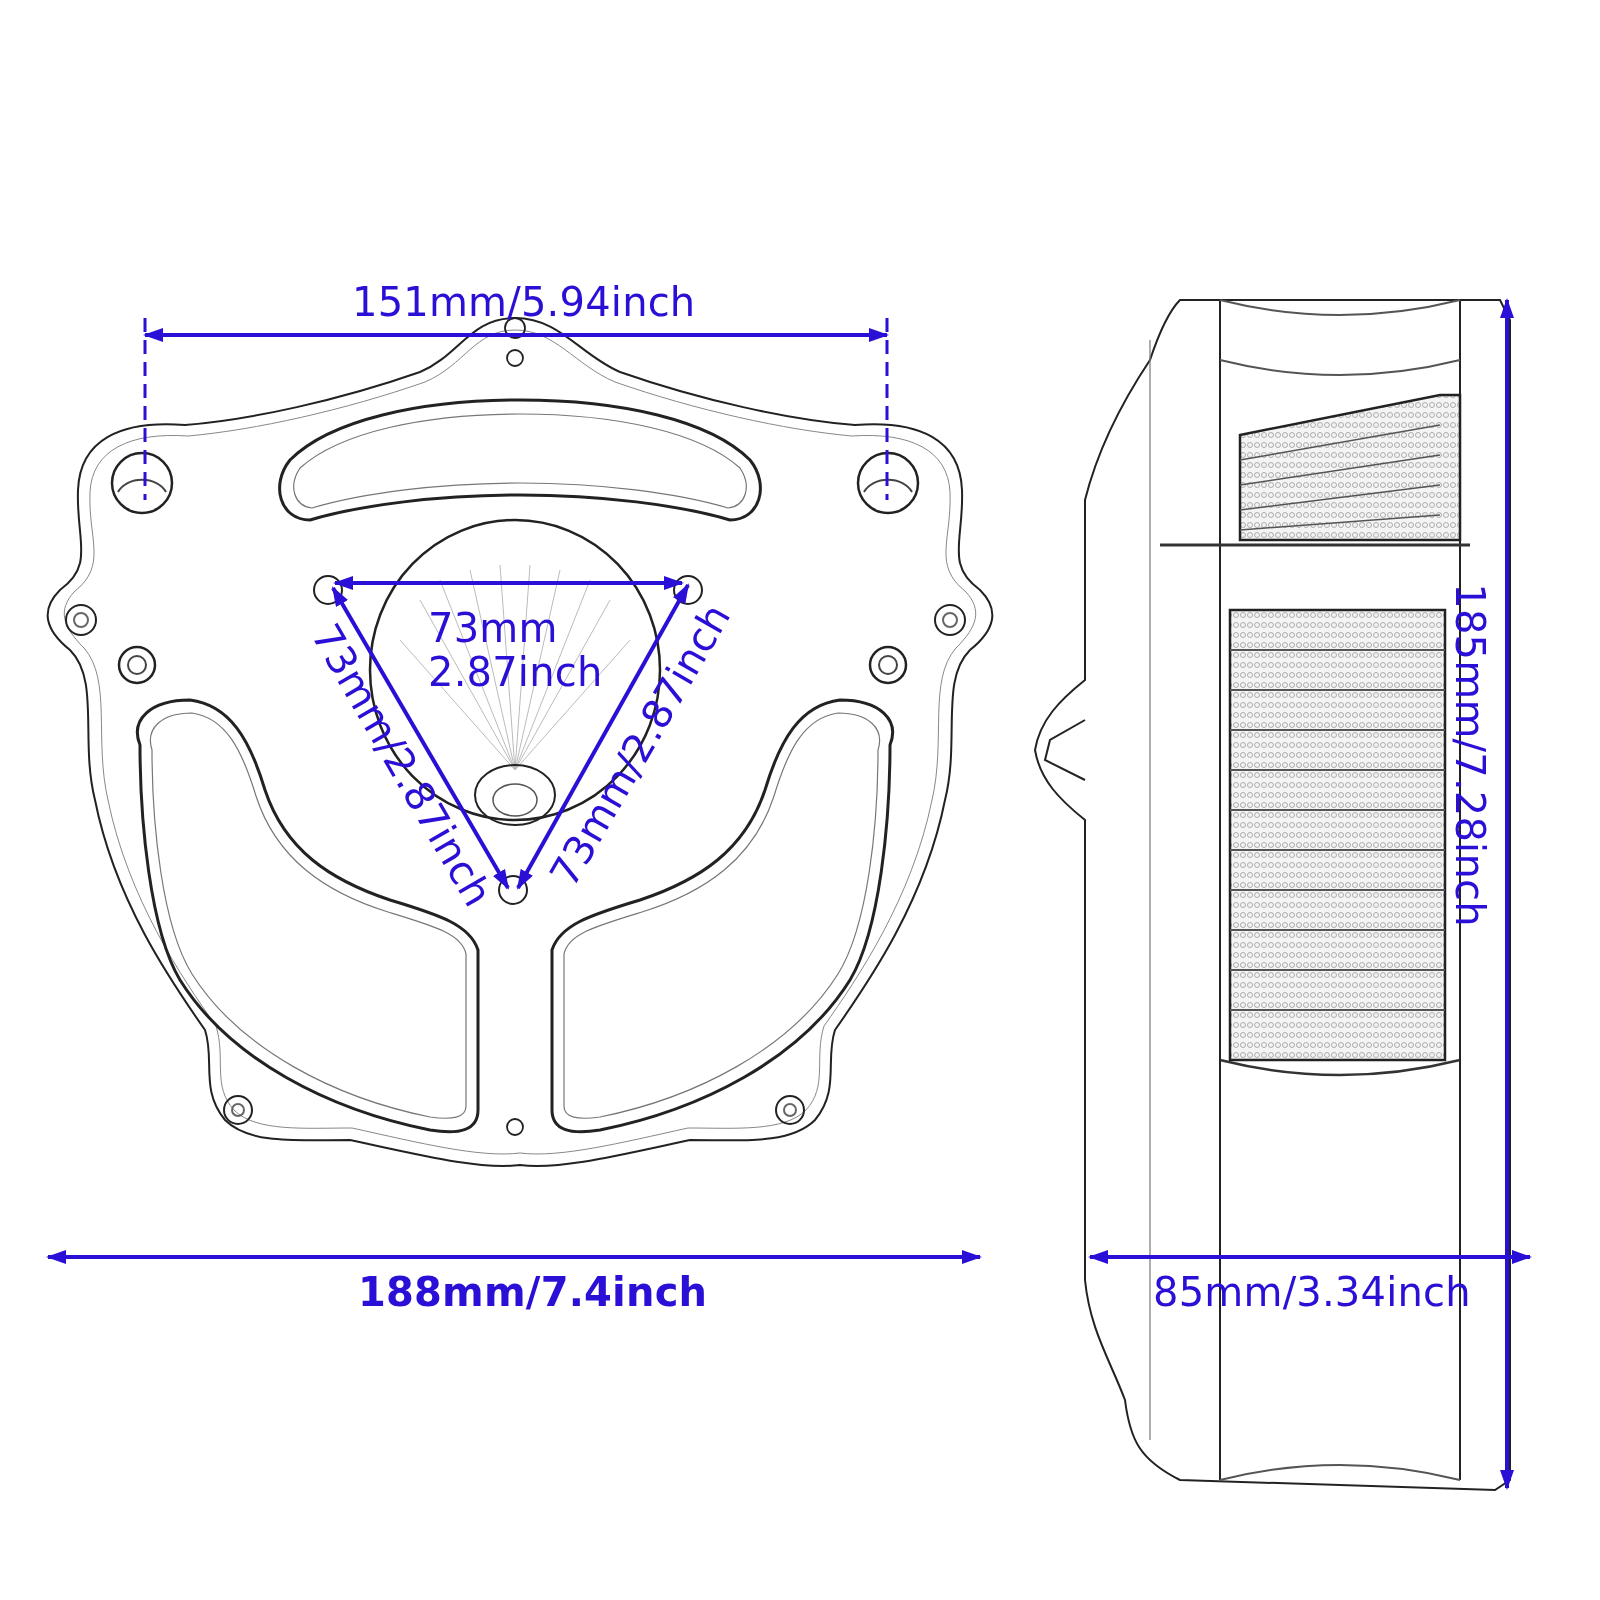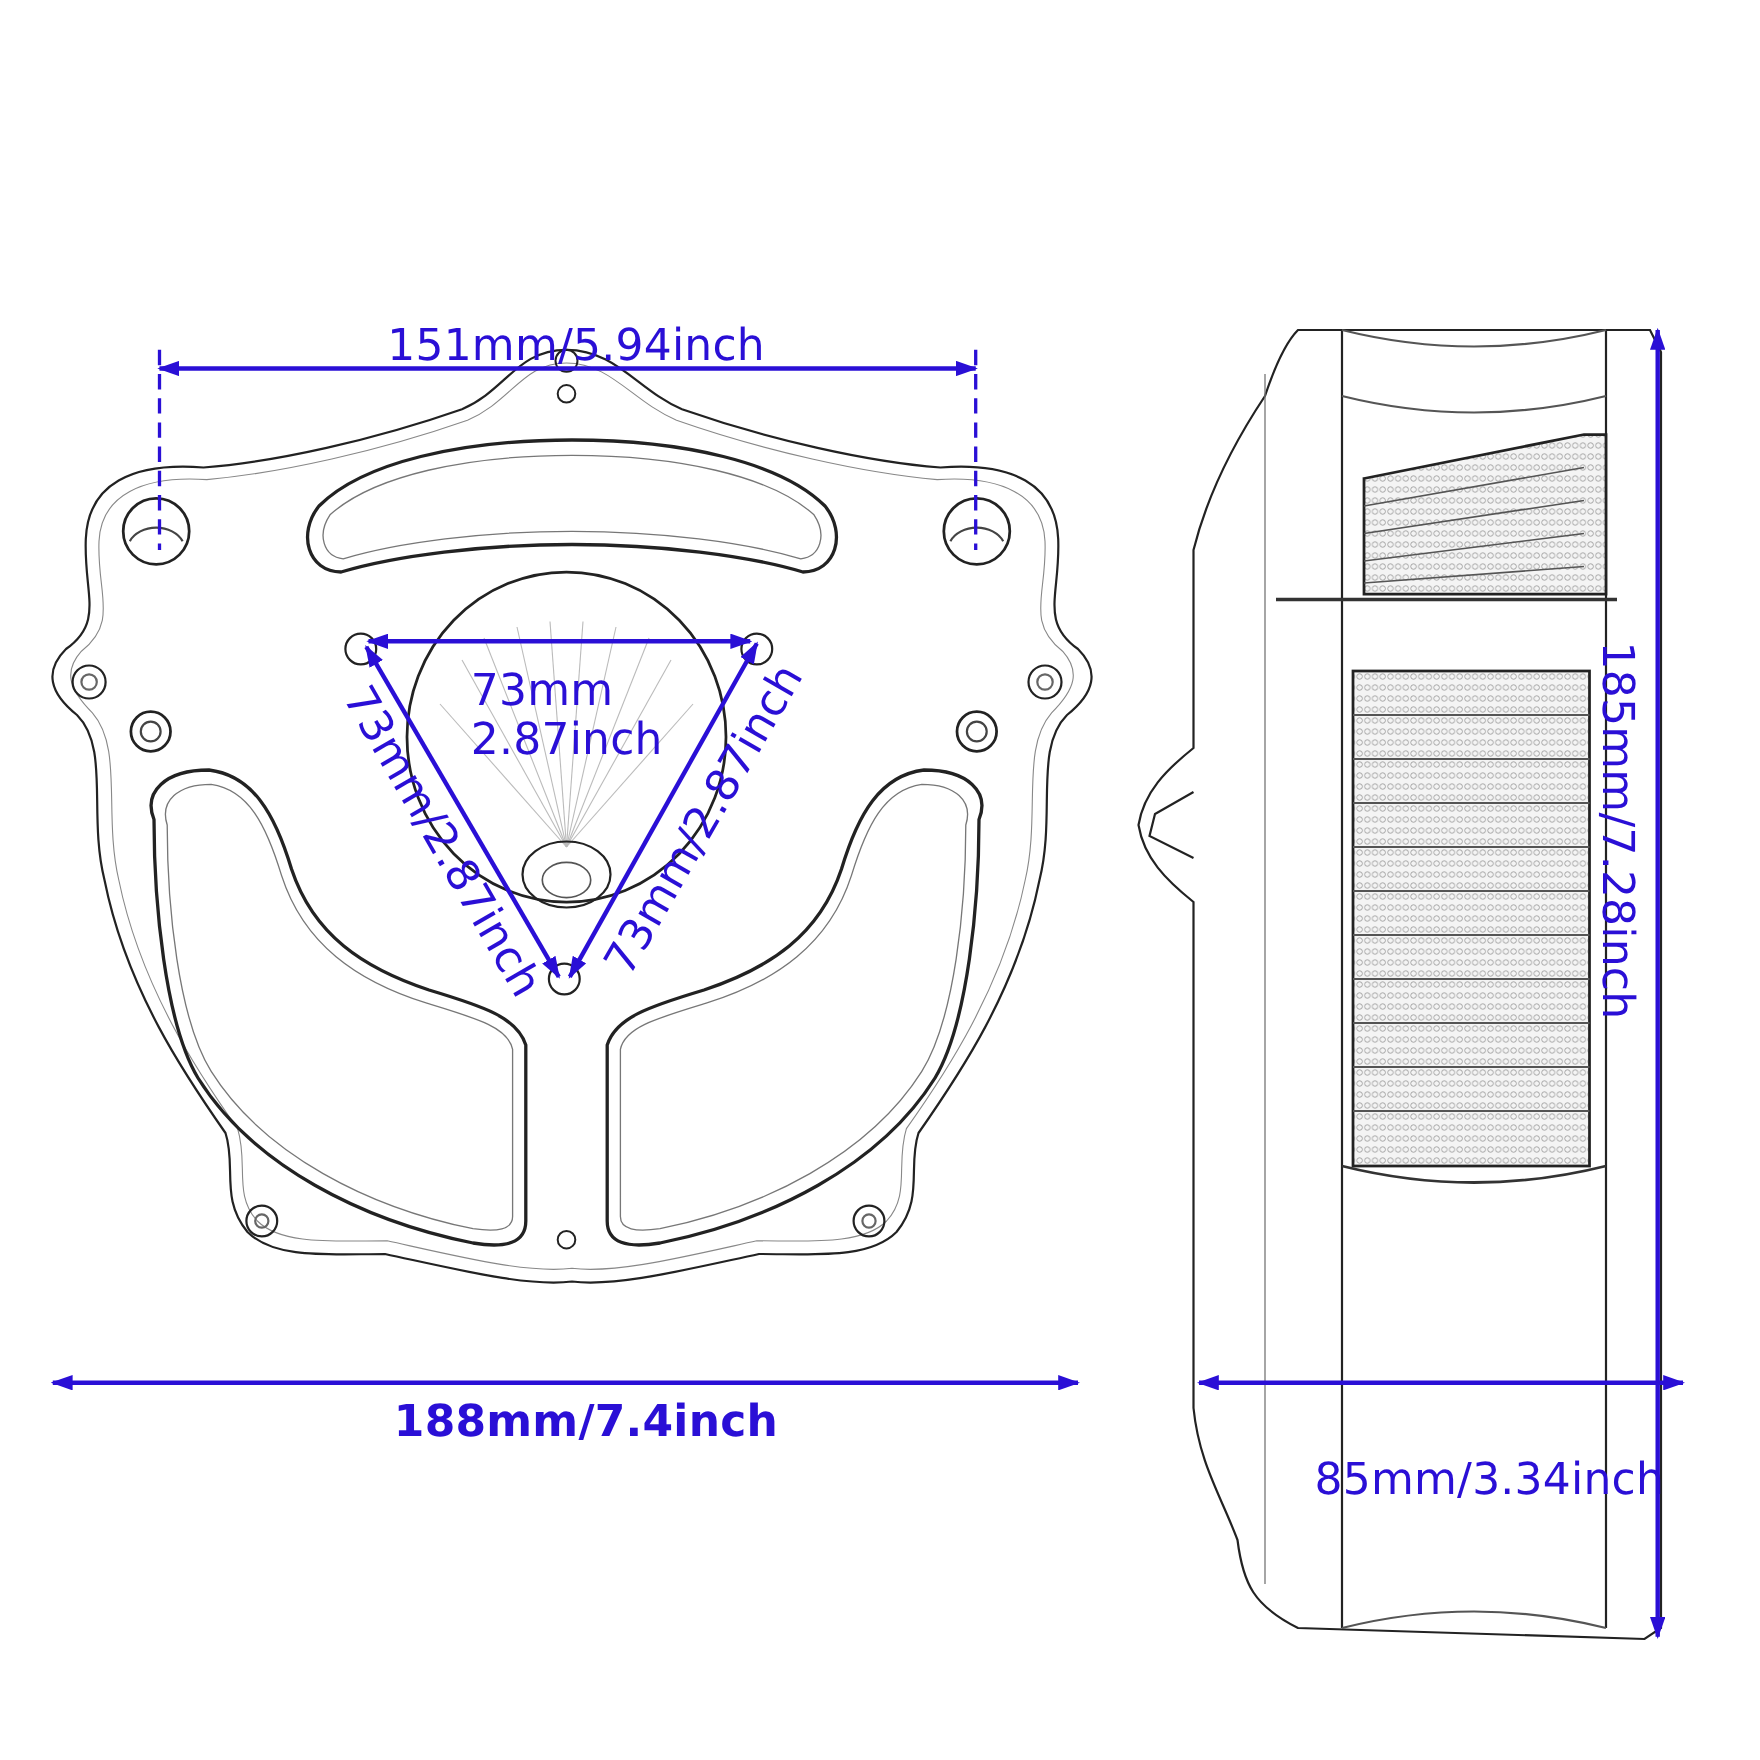--- a/index.html
+++ b/index.html
@@ -131,28 +131,28 @@
     <line x1="688" y1="585" x2="518" y2="888" marker-start="url(#arr)" marker-end="url(#arr)"></line>
 
     <line x1="48" y1="1257" x2="980" y2="1257" marker-start="url(#arr)" marker-end="url(#arr)"></line>
 
     <line x1="1507" y1="300" x2="1507" y2="1488" marker-start="url(#arr)" marker-end="url(#arr)"></line>
 
     <line x1="1090" y1="1257" x2="1530" y2="1257" marker-start="url(#arr)" marker-end="url(#arr)"></line>
   </g>
 </svg>
 
-<div class="dim-label" style="left:352px; top:282px;margin-top:12px;">151mm/5.94inch</div>
+<div class="dim-label" style="left:352px; top:282px;">151mm/5.94inch</div>
 
 <div class="dim-label" style="left:428px; top:606px; width:180px; line-height:44px;">
   <div>73mm</div>
   <div>2.87inch</div>
 </div>
 
 <div class="dim-label rot" style="left:232px; top:745px; width:340px; text-align:center; transform:rotate(60deg);">73mm/2.87inch</div>
 
 <div class="dim-label rot" style="left:470px; top:725px; width:340px; text-align:center; transform:rotate(-60deg);">73mm/2.87inch</div>
 
 <div class="dim-label" style="left:358px; top:1272px;font-weight:bold;">188mm/7.4inch</div>
 
 <div class="dim-label rot" style="left:1290px; top:735px; width:360px; text-align:center; transform:rotate(90deg);">185mm/7.28inch</div>
 
-<div class="dim-label" style="left:1153px; top:1325px;margin-left:42px;">85mm/3.34inch</div>
+<div class="dim-label" style="left:1153px; top:1272px;">85mm/3.34inch</div>
 
 </body></html>

